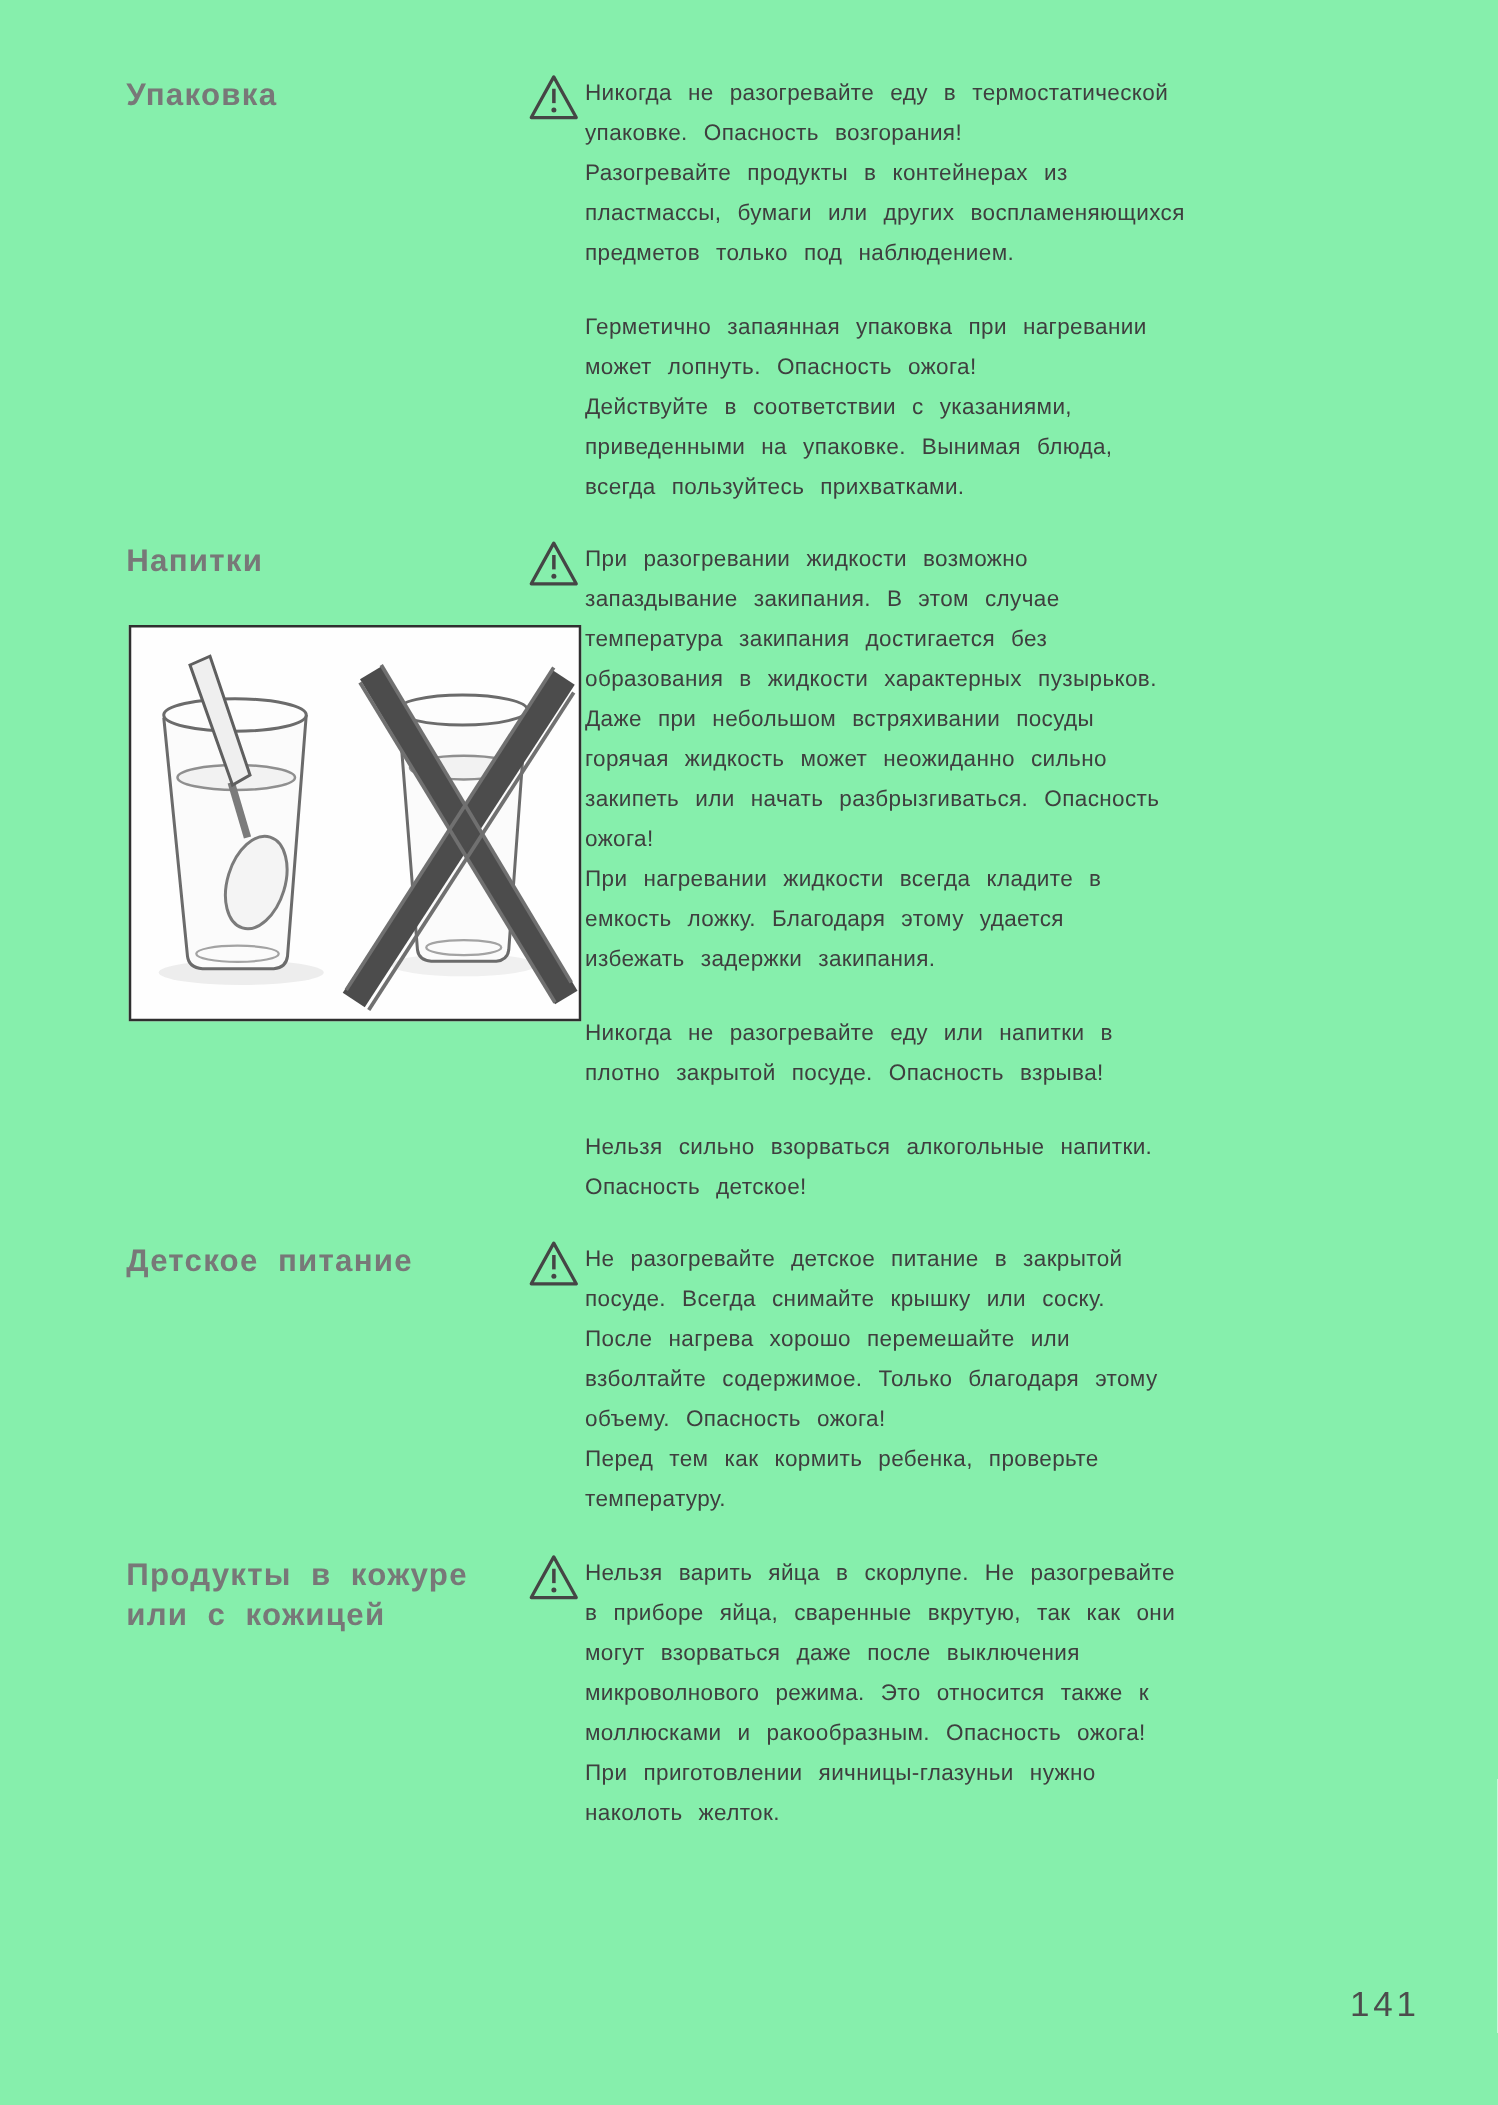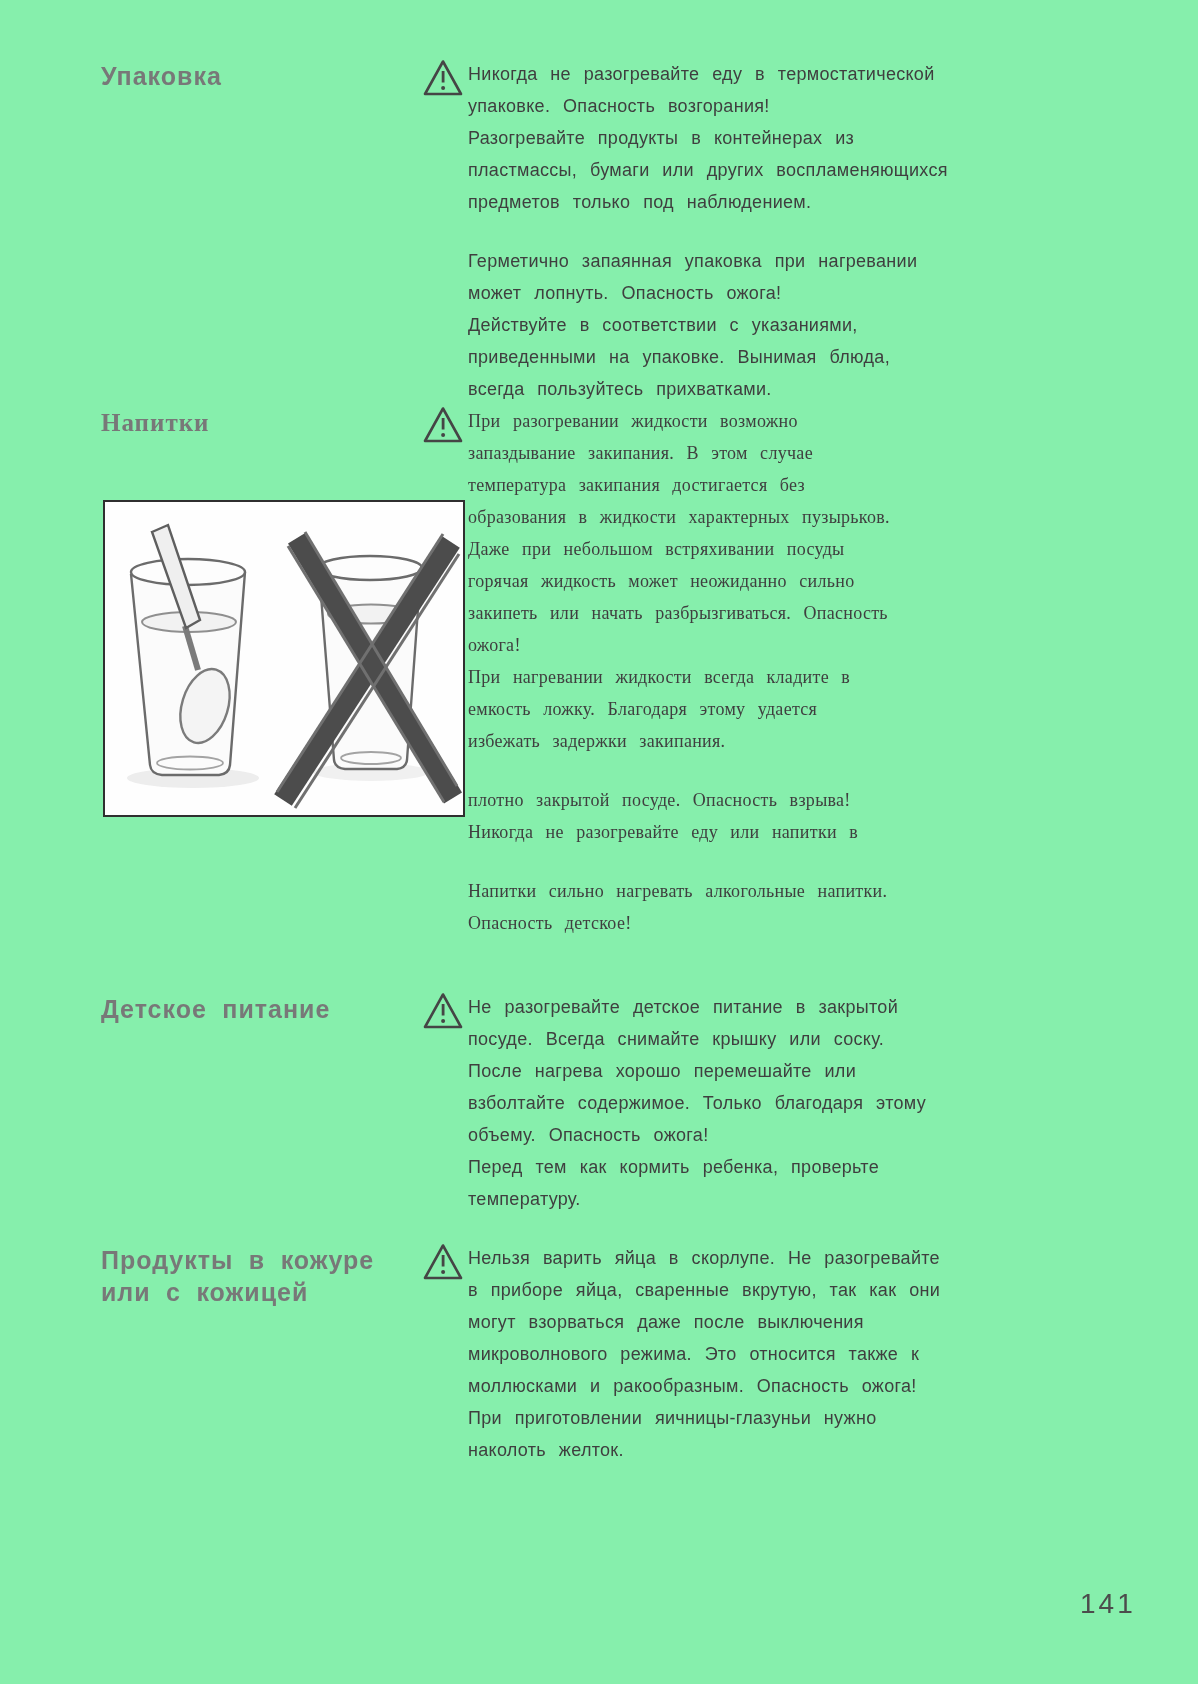--- a/index.html
+++ b/index.html
@@ -7,21 +7,21 @@
     position: relative;
     width: 1198px;
     height: 1684px;
     background: #86efac;
     overflow: hidden;
     font-family: "Liberation Sans", "DejaVu Sans", sans-serif;
   }
   
   .sec { position: absolute; left: 0; width: 1198px; }
   .sec-0 { top: 58px; }
-  .sec-1 { top: 405px; font-family: Liberation Serif, serif; }
+  .sec-1 { top: 431px; }
   .sec-2 { top: 991px; }
   .sec-3 { top: 1242px; }
   .heading {
     position: absolute; left: 101px; top: 2px; width: 300px;
     font-size: 25px; line-height: 32px; font-weight: bold;
     color: #787878; letter-spacing: 1px; word-spacing: 0.30em;
   }
   .warn {
     position: absolute; left: 422px; top: 0px; width: 42px; height: 40px;
   }
@@ -97,25 +97,25 @@
             <div class="line">образования в жидкости характерных пузырьков.</div>
             <div class="line">Даже при небольшом встряхивании посуды</div>
             <div class="line">горячая жидкость может неожиданно сильно</div>
             <div class="line">закипеть или начать разбрызгиваться. Опасность</div>
             <div class="line">ожога!</div>
             <div class="line">При нагревании жидкости всегда кладите в</div>
             <div class="line">емкость ложку. Благодаря этому удается</div>
             <div class="line">избежать задержки закипания.</div>
           </div>
           <div class="para">
+            <div class="line">Никогда не разогревайте еду или напитки в</div>
             <div class="line">плотно закрытой посуде. Опасность взрыва!</div>
-            <div class="line">Никогда не разогревайте еду или напитки в</div>
-          </div>
-          <div class="para">
-            <div class="line">Напитки сильно нагревать алкогольные напитки.</div>
+          </div>
+          <div class="para">
+            <div class="line">Нельзя сильно взорваться алкогольные напитки.</div>
             <div class="line">Опасность детское!</div>
           </div>
         </div>
   </section>
 
   <section class="sec sec-2">
     <div class="heading">
           <div class="heading-line">Детское питание</div>
         </div>
     <span class="warn">

